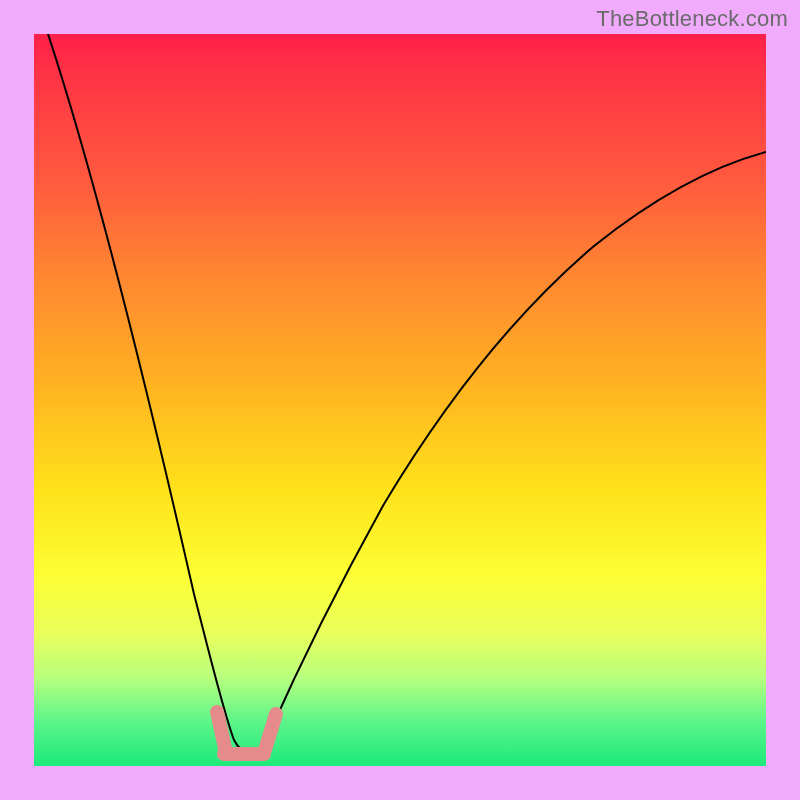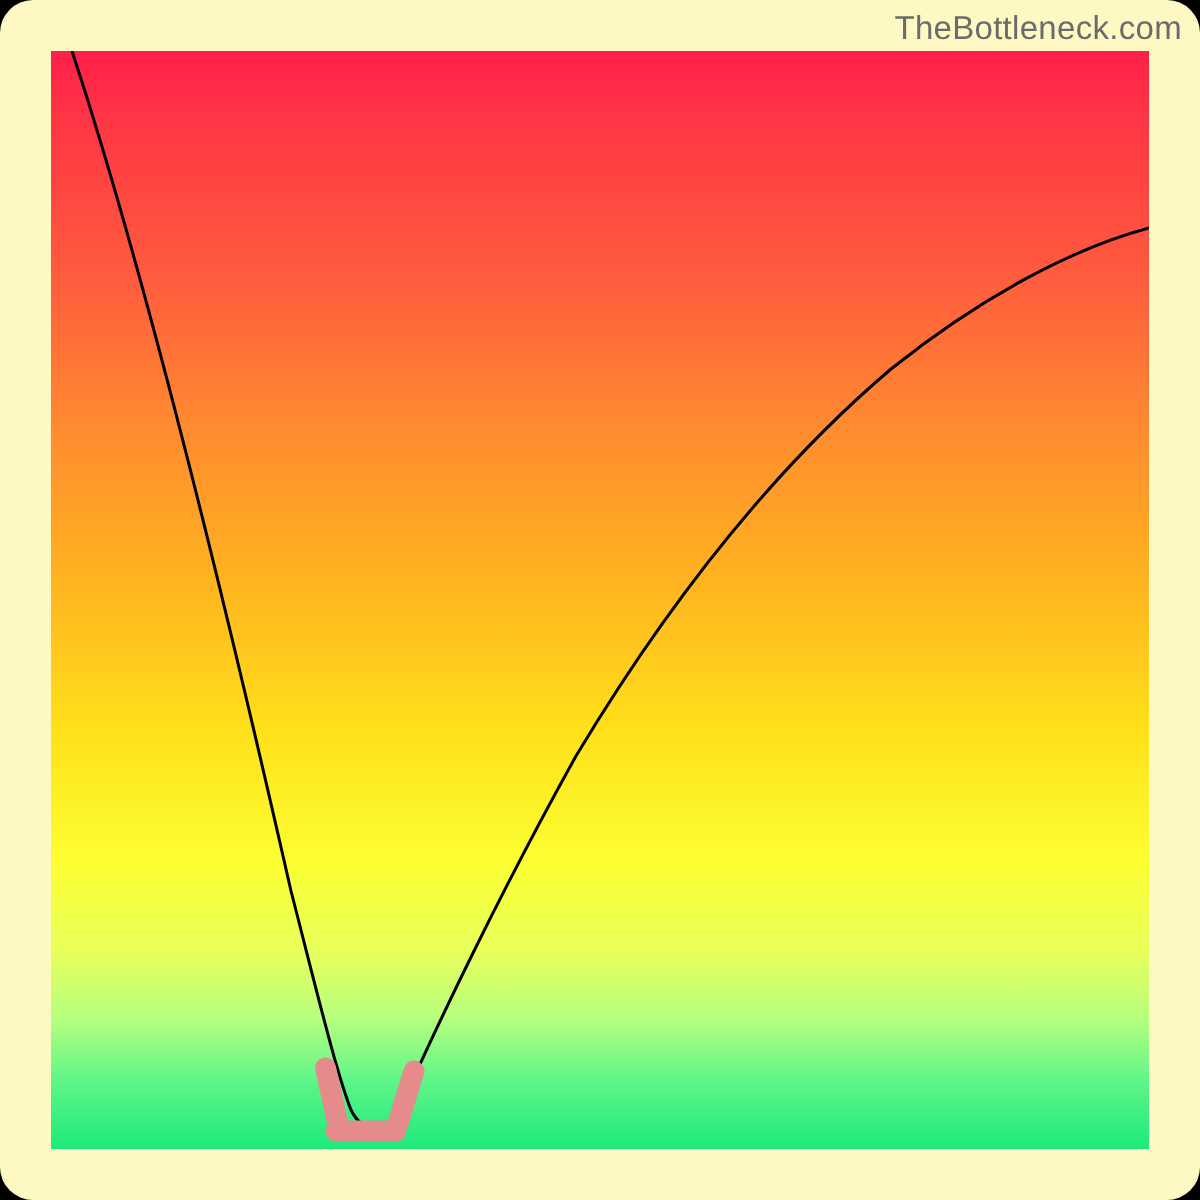--- a/index.html
+++ b/index.html
@@ -2,22 +2,21 @@
 <html><head>
 <meta charset="utf-8">
 <style>
   * { margin: 0; padding: 0; box-sizing: border-box; }
   html, body { width: 800px; height: 800px; overflow: hidden; }
   body { background: #000; font-family: Arial, sans-serif; }
   .stage {
     position: relative;
     width: 800px;
     height: 800px;
-    background: #fef9c3;
-    border-radius: 22px;
+    background: #f0abfc;
   }
   .watermark {
     position: absolute;
     top: 6px;
     right: 12px;
     color: #6b6b6b;
     font-size: 22px;
     font-weight: 400;
     letter-spacing: 0.2px;
     z-index: 10;

